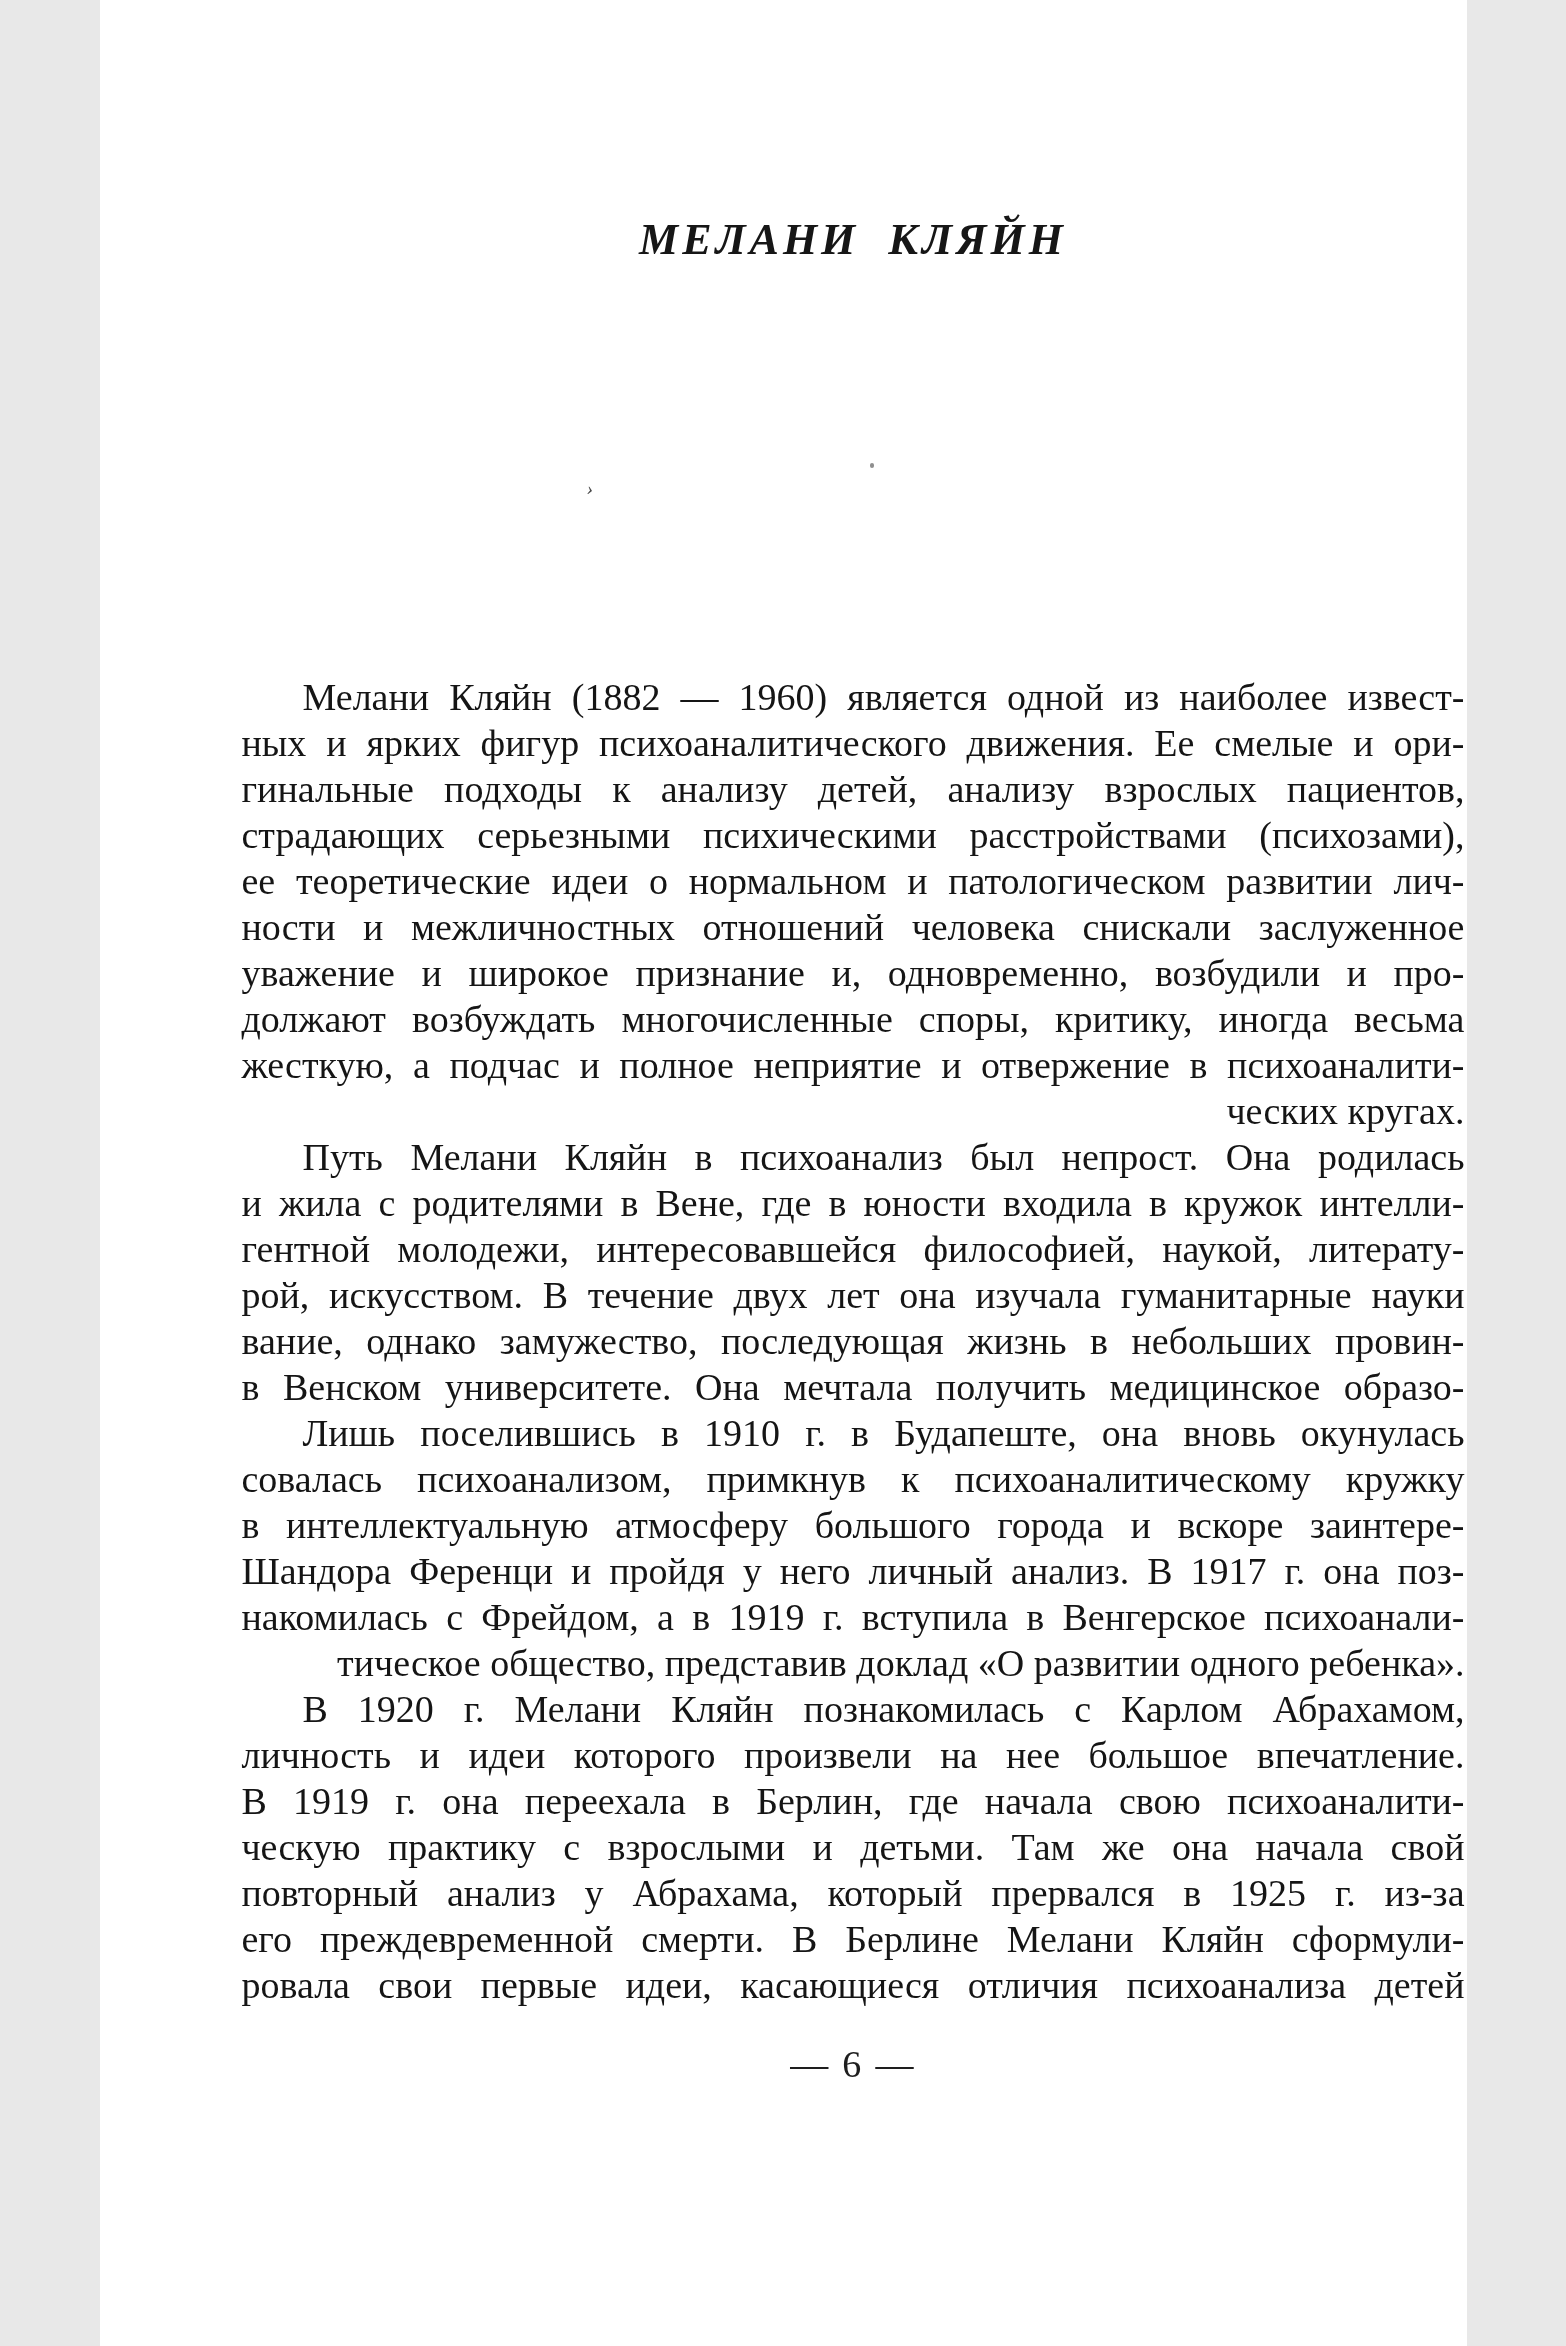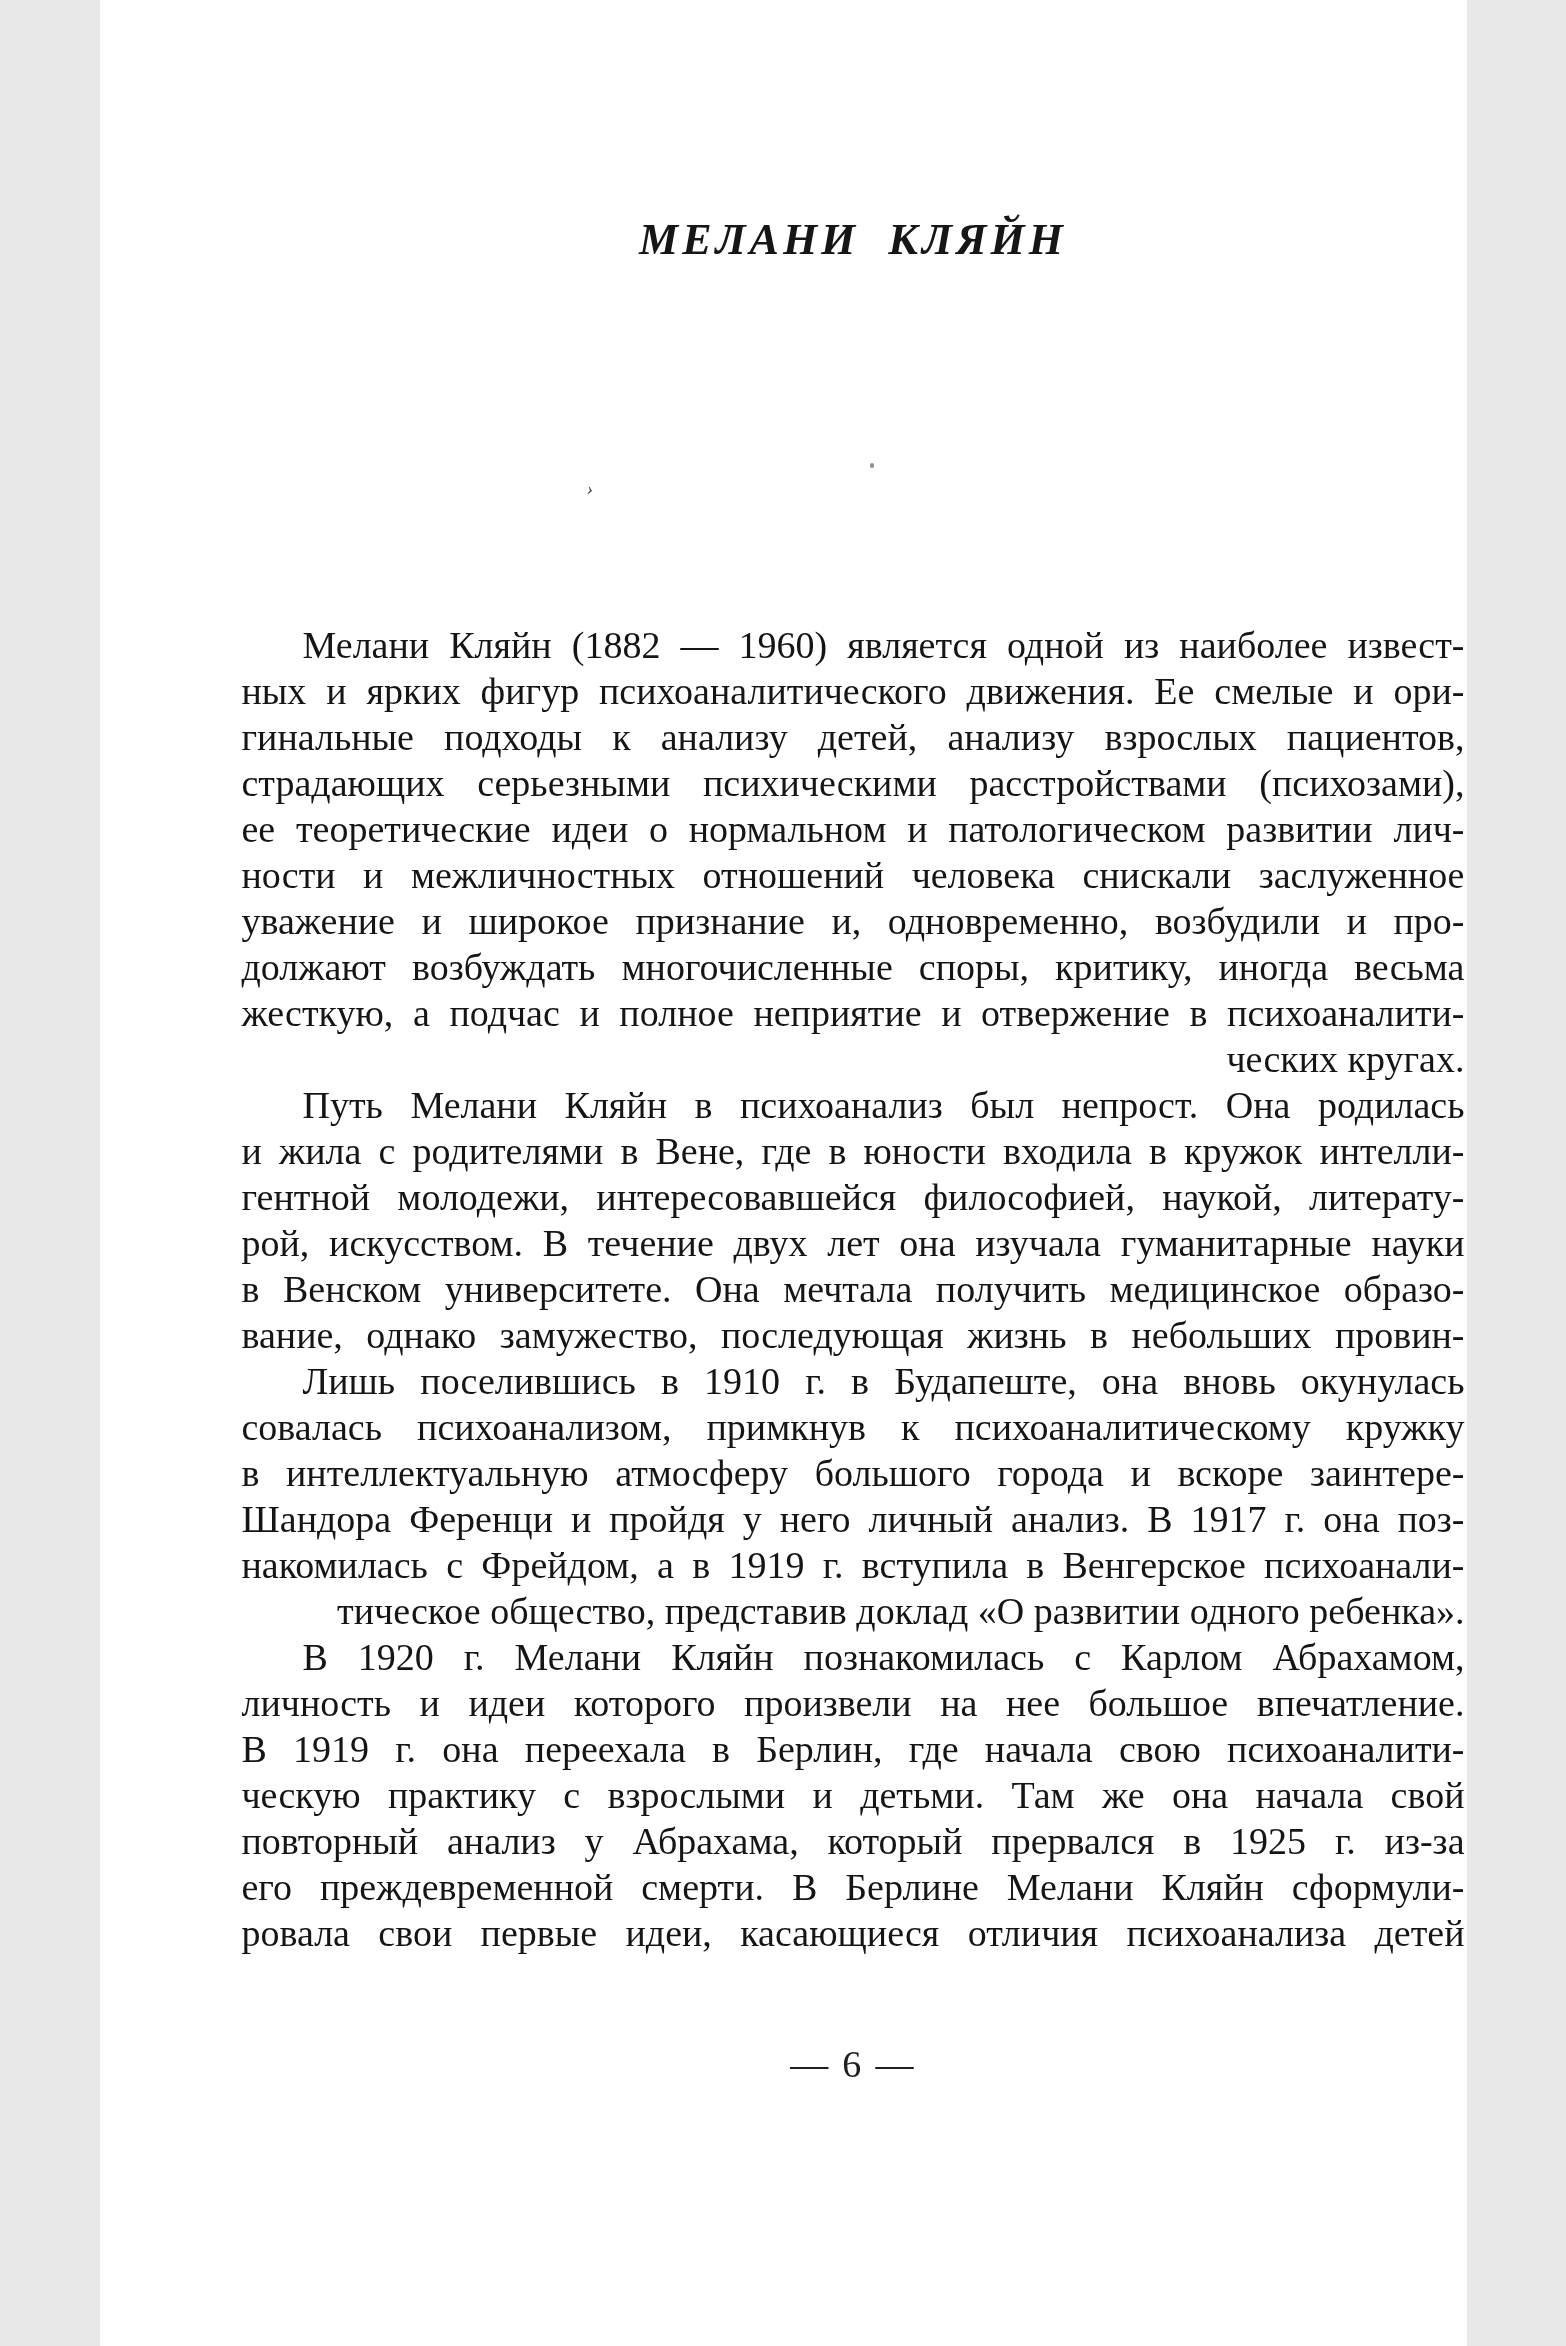--- a/index.html
+++ b/index.html
@@ -23,21 +23,21 @@
     font-weight: 700;
     font-size: 44px;
     letter-spacing: 0.09em;
     word-spacing: 0.32em;
     color: #161616;
     white-space: nowrap;
   }
   .bodytext {
     position: absolute;
     left: 142px;
-    top: 622px;
+    top: 674px;
     width: 1223px;
     font-size: 38px;
     line-height: 46px;
     color: #151515;
   }
   .line {
     text-align: justify;
     text-align-last: justify;
     white-space: normal;
   }
@@ -91,22 +91,22 @@
     <div class="line">ее теоретические идеи о нормальном и патологическом развитии лич-</div>
     <div class="line">ности и межличностных отношений человека снискали заслуженное</div>
     <div class="line">уважение и широкое признание и, одновременно, возбудили и про-</div>
     <div class="line">должают возбуждать многочисленные споры, критику, иногда весьма</div>
     <div class="line">жесткую, а подчас и полное неприятие и отвержение в психоаналити-</div>
     <div class="line pl">ческих кругах.</div>
     <div class="line ind">Путь Мелани Кляйн в психоанализ был непрост. Она родилась</div>
     <div class="line">и жила с родителями в Вене, где в юности входила в кружок интелли-</div>
     <div class="line">гентной молодежи, интересовавшейся философией, наукой, литерату-</div>
     <div class="line">рой, искусством. В течение двух лет она изучала гуманитарные науки</div>
+    <div class="line">вание, однако замужество, последующая жизнь в небольших провин-</div>
     <div class="line">в Венском университете. Она мечтала получить медицинское образо-</div>
-    <div class="line">вание, однако замужество, последующая жизнь в небольших провин-</div>
     <div class="line ind">Лишь поселившись в 1910 г. в Будапеште, она вновь окунулась</div>
     <div class="line">совалась психоанализом, примкнув к психоаналитическому кружку</div>
     <div class="line">в интеллектуальную атмосферу большого города и вскоре заинтере-</div>
     <div class="line">Шандора Ференци и пройдя у него личный анализ. В 1917 г. она поз-</div>
     <div class="line">накомилась с Фрейдом, а в 1919 г. вступила в Венгерское психоанали-</div>
     <div class="line pl">тическое общество, представив доклад «О развитии одного ребенка».</div>
     <div class="line ind">В 1920 г. Мелани Кляйн познакомилась с Карлом Абрахамом,</div>
     <div class="line">личность и идеи которого произвели на нее большое впечатление.</div>
     <div class="line">В 1919 г. она переехала в Берлин, где начала свою психоаналити-</div>
     <div class="line">ческую практику с взрослыми и детьми. Там же она начала свой</div>

